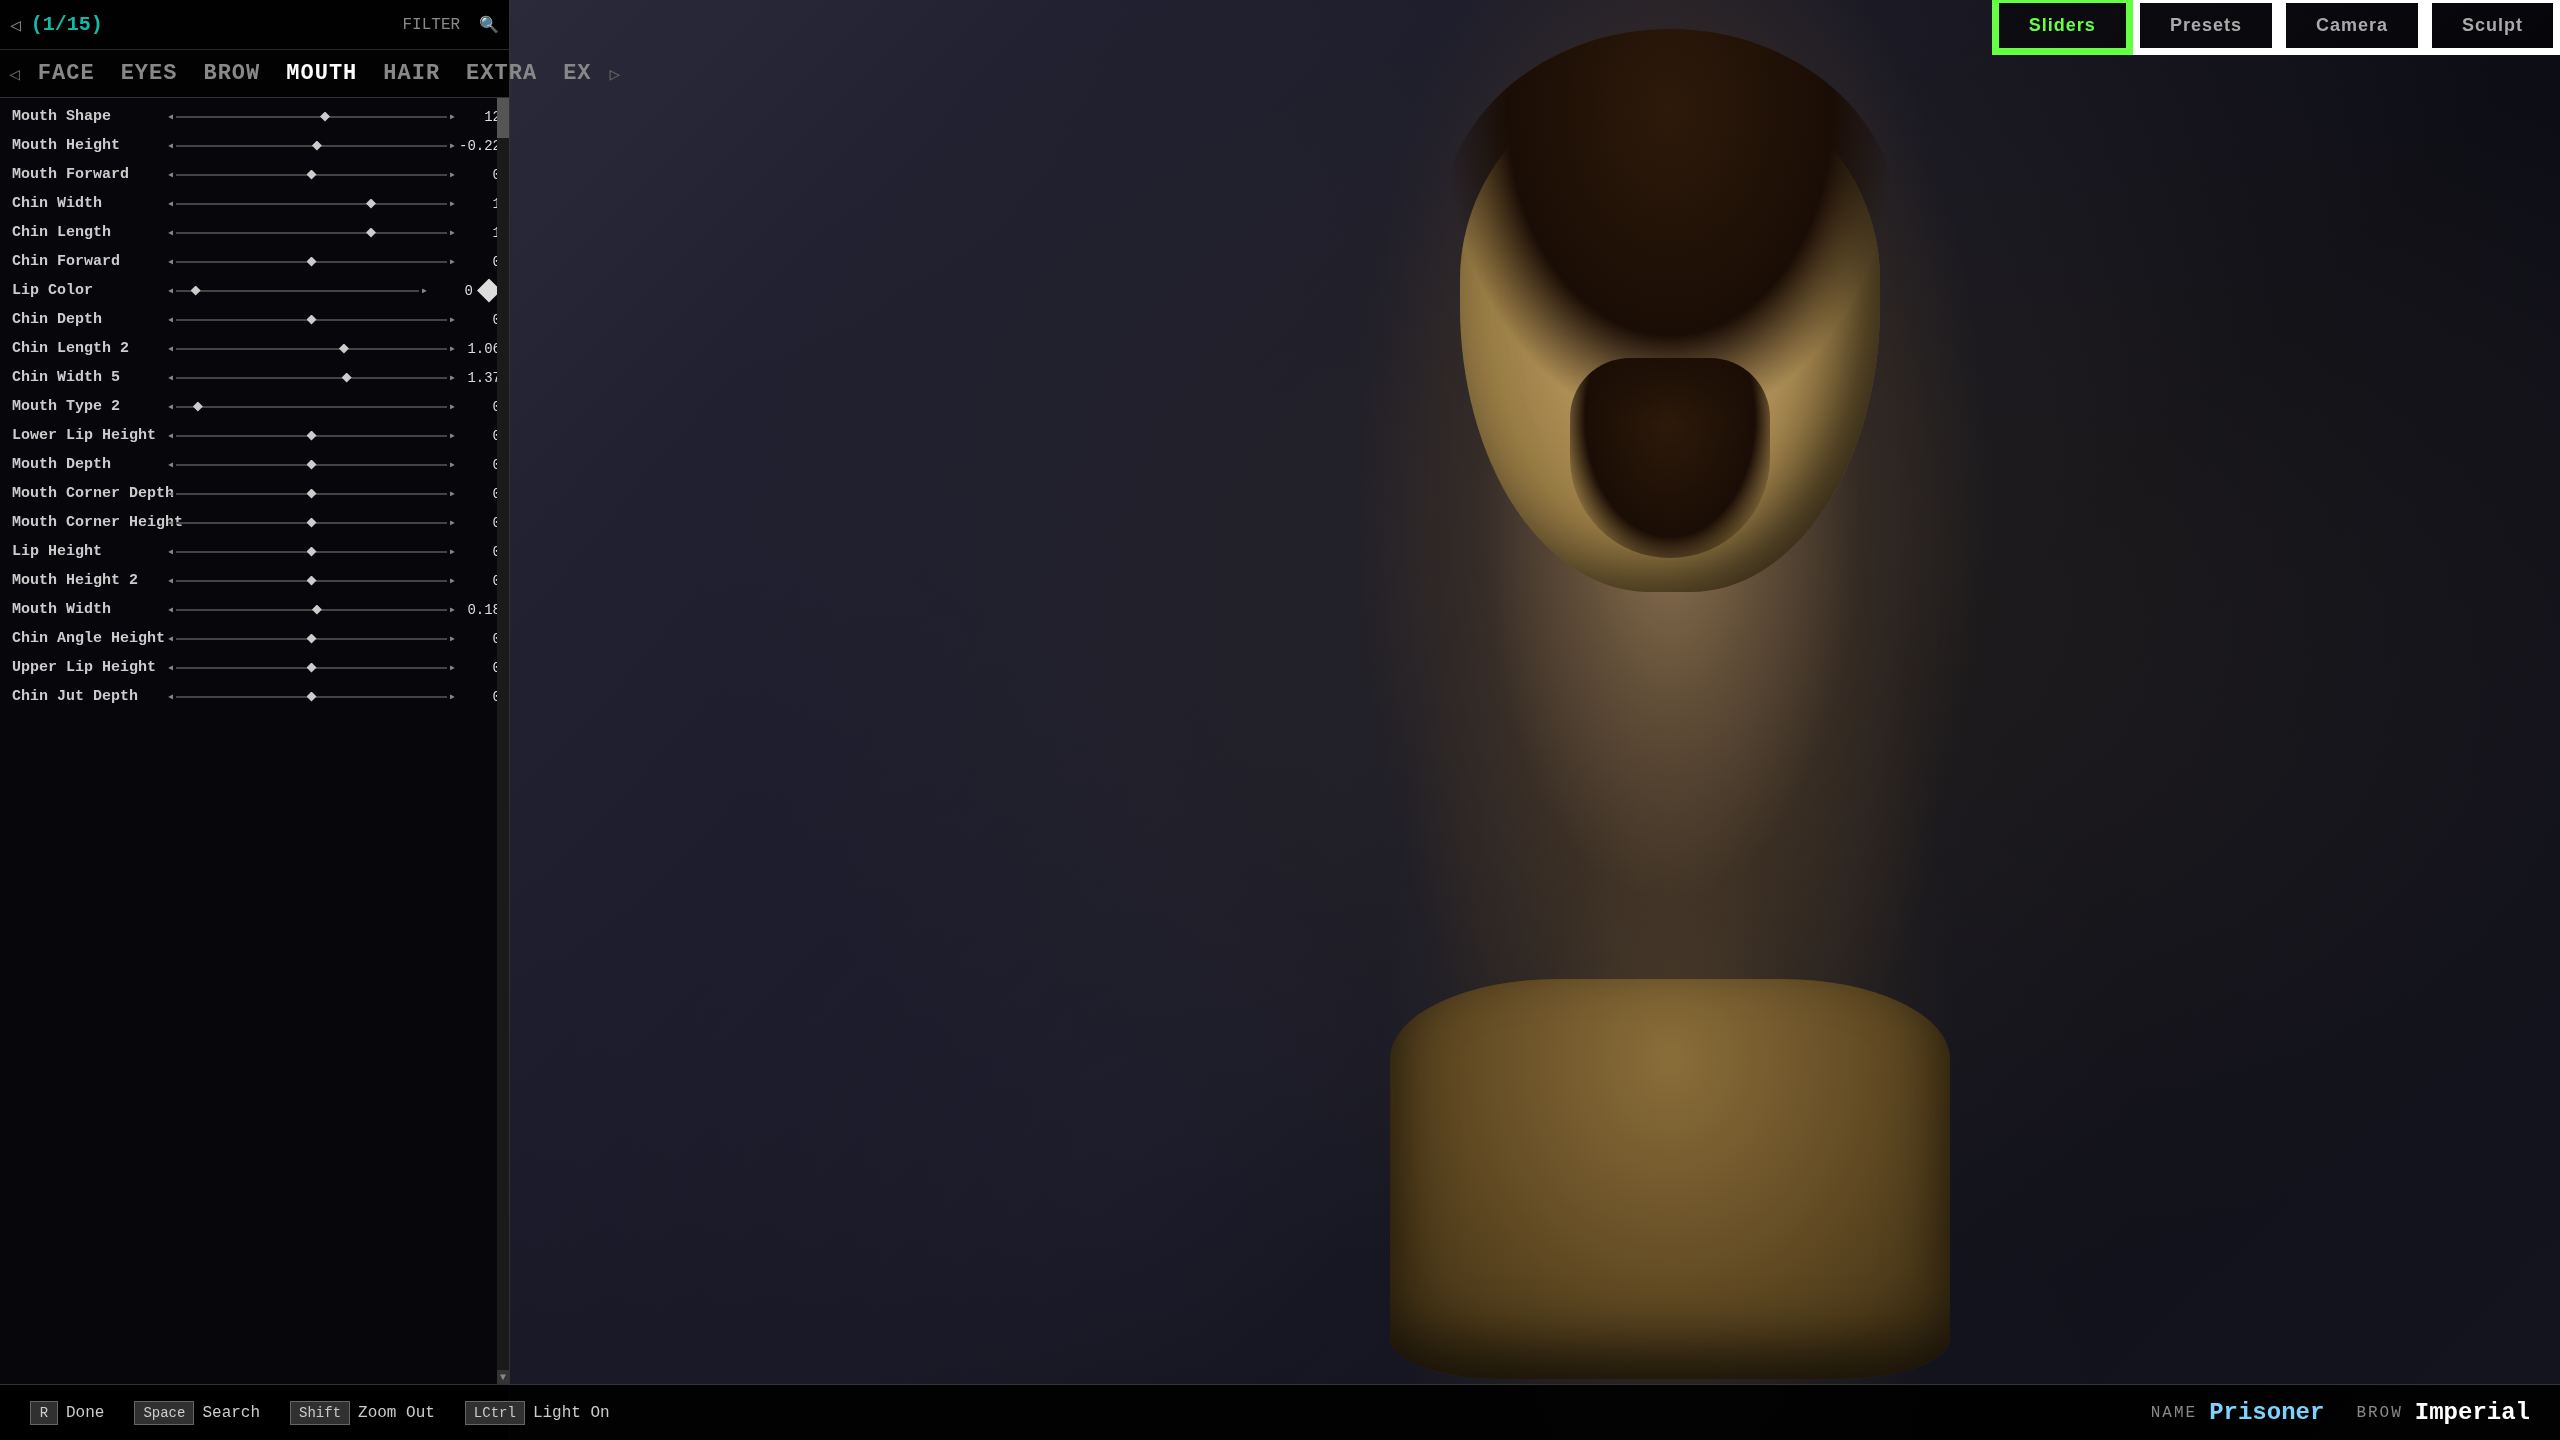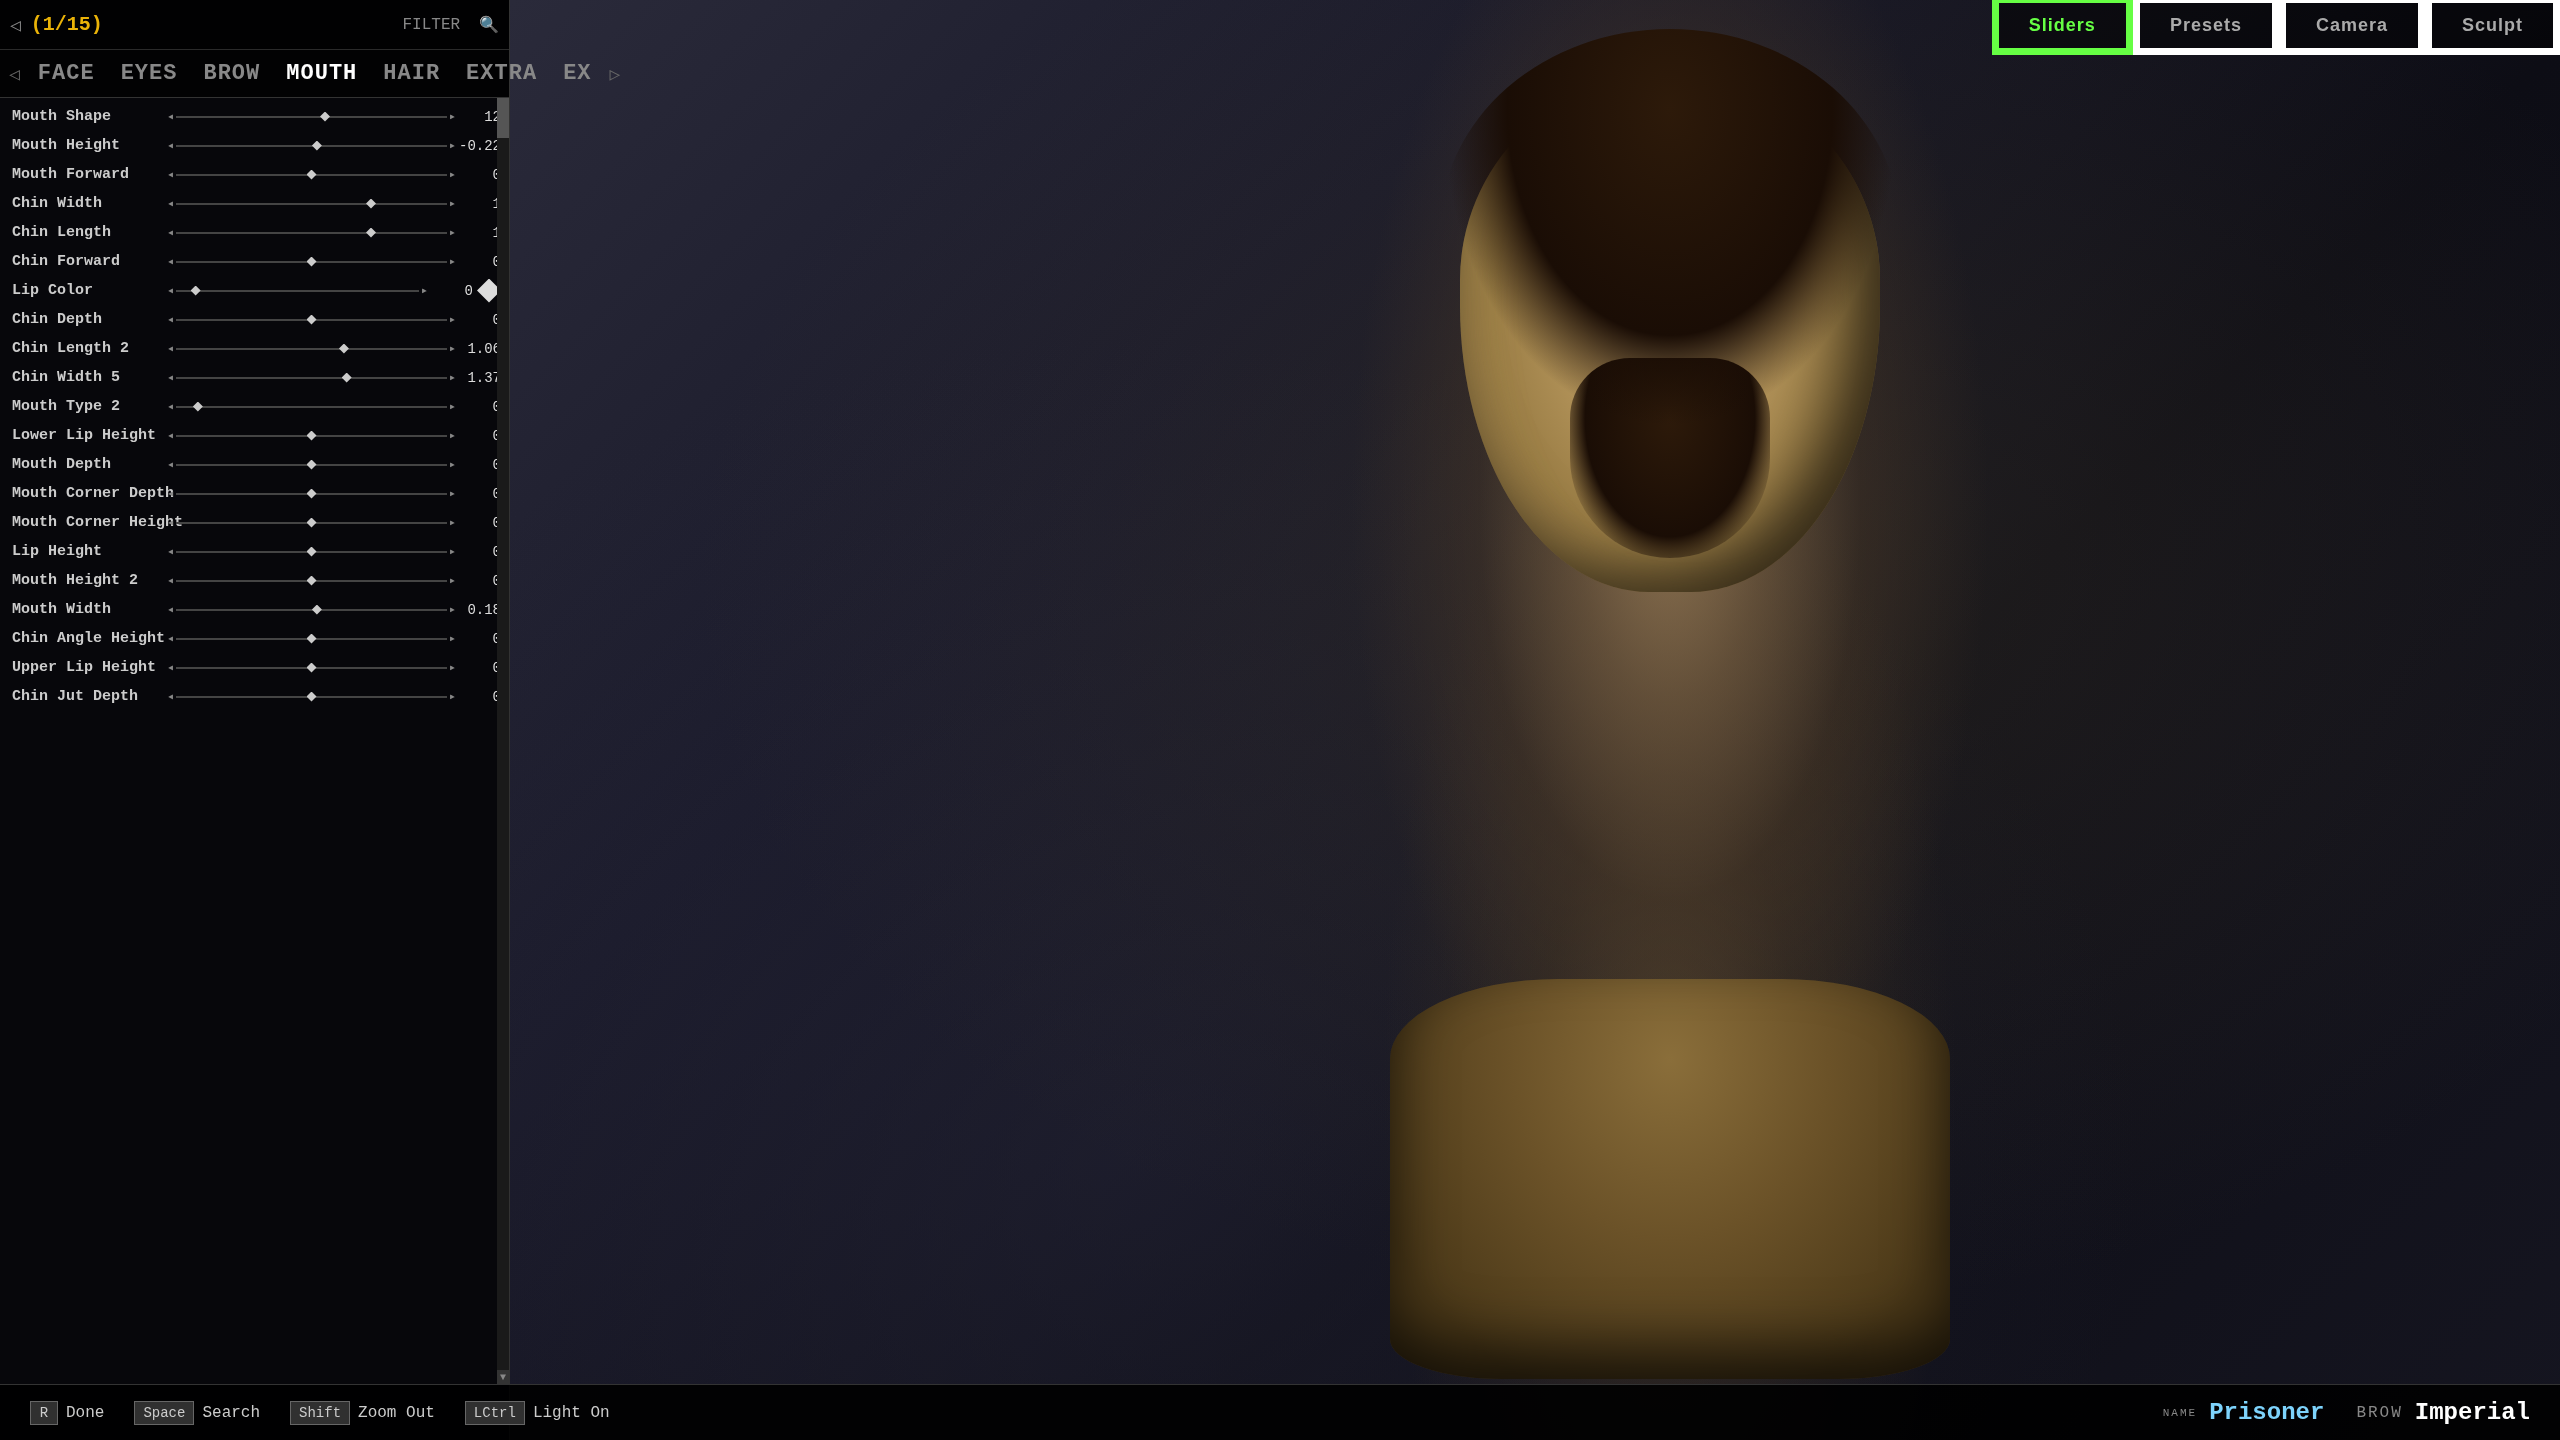--- a/index.html
+++ b/index.html
@@ -112,21 +112,21 @@
       height: 50px;
       background: rgba(0,0,0,0.8);
       border-bottom: 1px solid #2a2a2a;
       display: flex;
       align-items: center;
       padding: 0 10px;
       gap: 10px;
     }
 
     .preset-counter {
-      color: #eab308;
+      color: #14b8a6;
       font-size: 20px;
       font-weight: bold;
     }
 
     .nav-arrow {
       color: #888;
       font-size: 18px;
       cursor: pointer;
     }
 
@@ -331,21 +331,21 @@
 
     .name-display {
       margin-left: auto;
       display: flex;
       align-items: center;
       gap: 12px;
     }
 
     .name-label {
       color: #888;
-      font-size: 11px;
+      font-size: 16px;
       letter-spacing: 2px;
     }
 
     .name-value {
       color: #7dd3fc;
       font-size: 24px;
       font-weight: bold;
     }
 
     .race-label {

